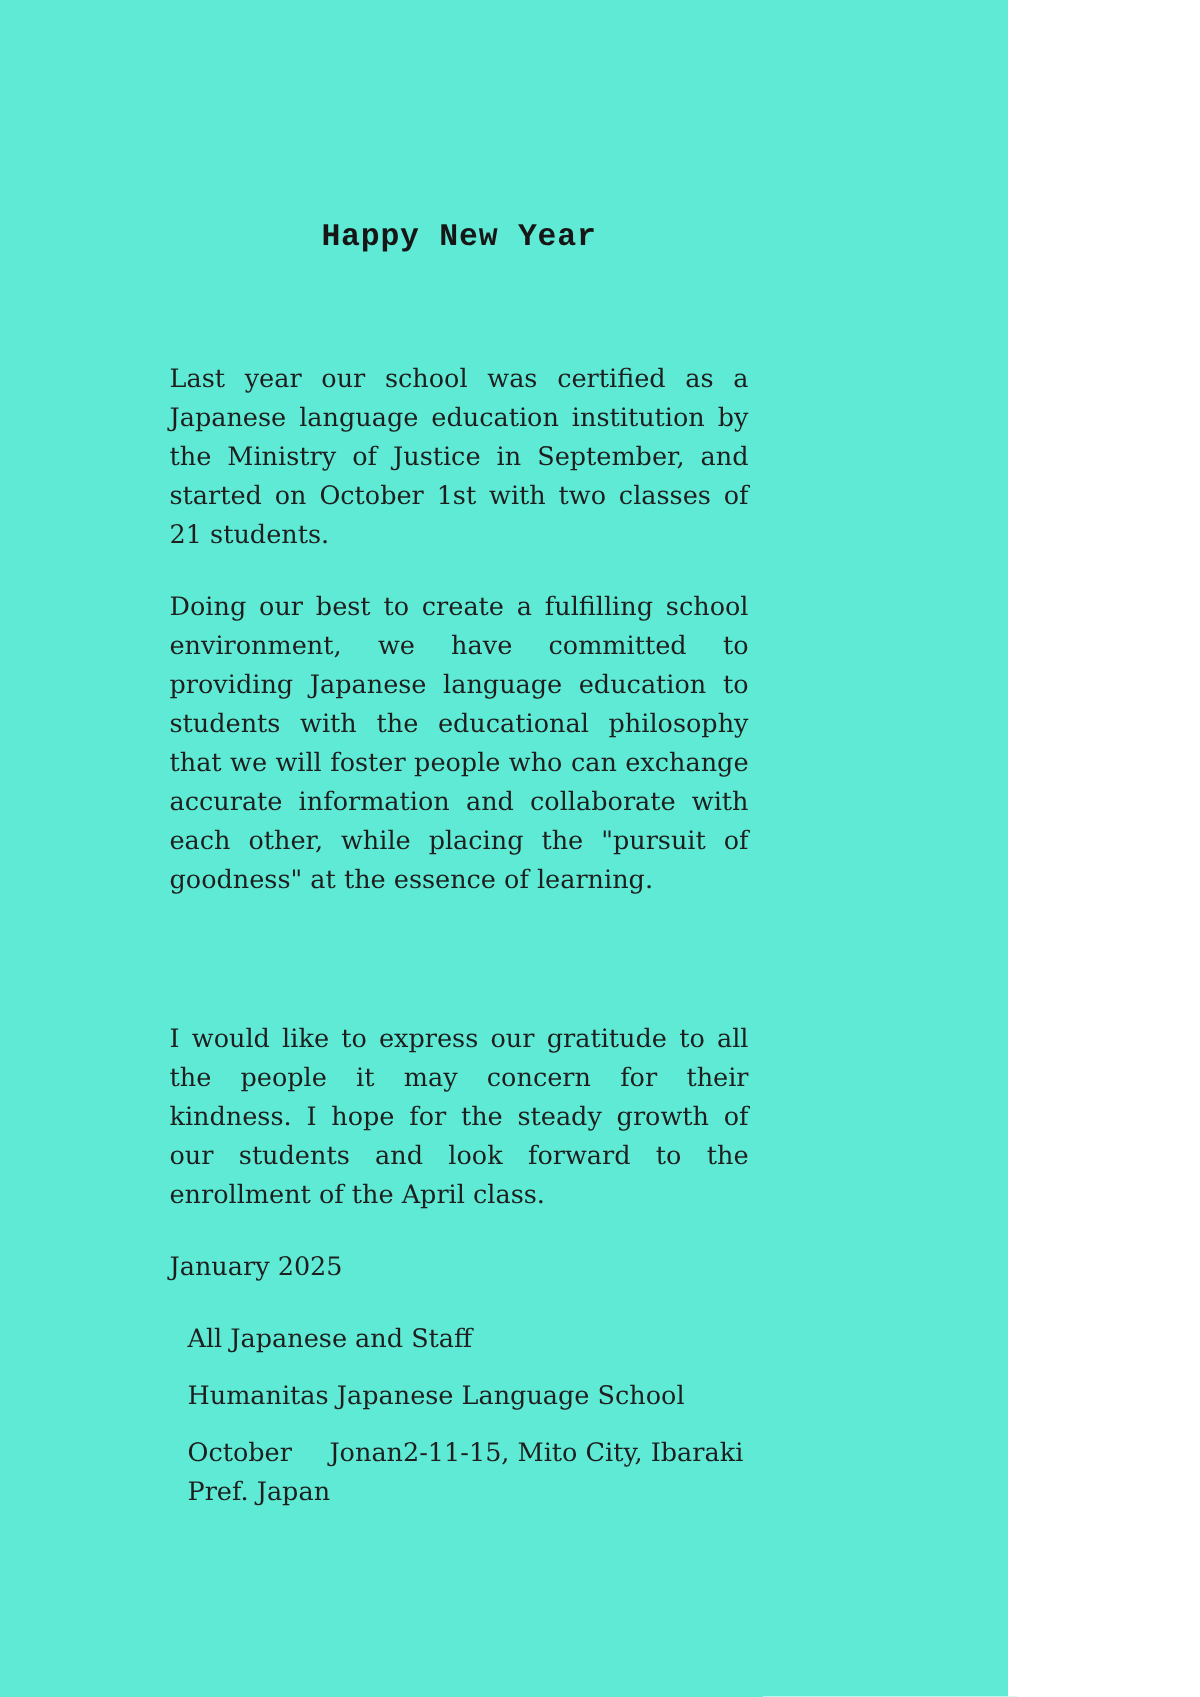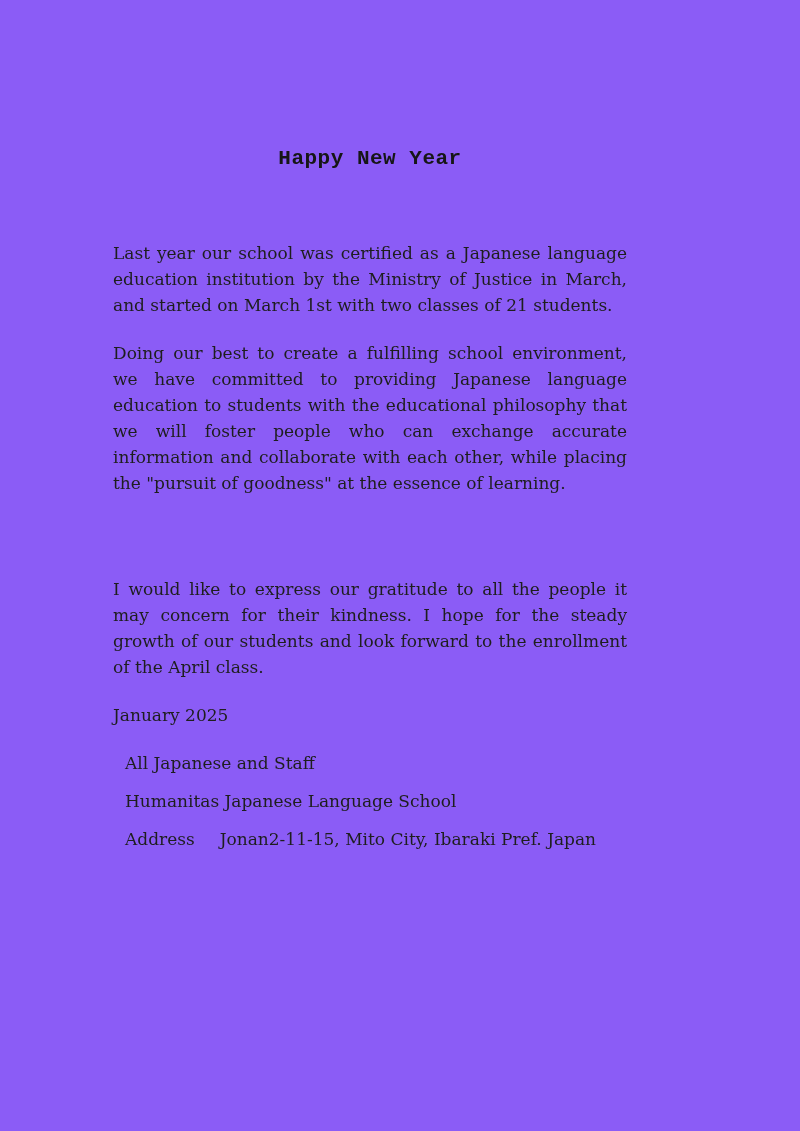--- a/index.html
+++ b/index.html
@@ -2,23 +2,23 @@
 <html><head>
 <meta charset="utf-8">
 <style>
   html, body {
     margin: 0;
     padding: 0;
     background: #ffffff;
   }
   .page {
     position: relative;
-    width: 800px;
+    width: 672px;
     height: 1131px;
-    background: #8b5cf6;
+    background: #5eead4;
     box-sizing: border-box;
     padding: 146px 173px 0 113px;
     font-family: "DejaVu Serif", serif;
     font-size: 17px;
     line-height: 26px;
     color: #1e1e1e;
     overflow: hidden;
   }
   .title {
     font-family: "Liberation Mono", "DejaVu Sans Mono", monospace;
@@ -54,30 +54,30 @@
     margin-right: 25px;
   }
 </style>
 </head>
 <body>
 
 <div class="page">
 
   <h1 class="title">Happy New Year</h1>
 
-  <p class="para para-1">Last year our school was certified as a Japanese language education institution by the Ministry of Justice in March, and started on March 1st with two classes of 21 students.</p>
+  <p class="para para-1">Last year our school was certified as a Japanese language education institution by the Ministry of Justice in September, and started on October 1st with two classes of 21 students.</p>
 
   <p class="para para-2">Doing our best to create a fulfilling school environment, we have committed to providing  Japanese language education to students with the educational philosophy that we will foster people who can exchange accurate information and collaborate with each other, while placing the "pursuit of goodness" at the essence of learning.</p>
 
   <p class="para para-3">I would like to express our gratitude to all the people it may concern for their kindness. I hope for the steady growth of our students and look forward to the enrollment of the April class.</p>
 
 
   <p class="date-line">January 2025</p>
 
   <div class="signature-block">
     <p class="sig-line">All Japanese and Staff</p>
     <p class="sig-line">Humanitas Japanese Language School</p>
     <p class="sig-line">
-      <span class="address-label">Address</span><span class="address-value">Jonan2-11-15, Mito City, Ibaraki Pref. Japan</span>
+      <span class="address-label">October</span><span class="address-value">Jonan2-11-15, Mito City, Ibaraki Pref. Japan</span>
     </p>
   </div>
 
 </div>
 
 </body></html>

